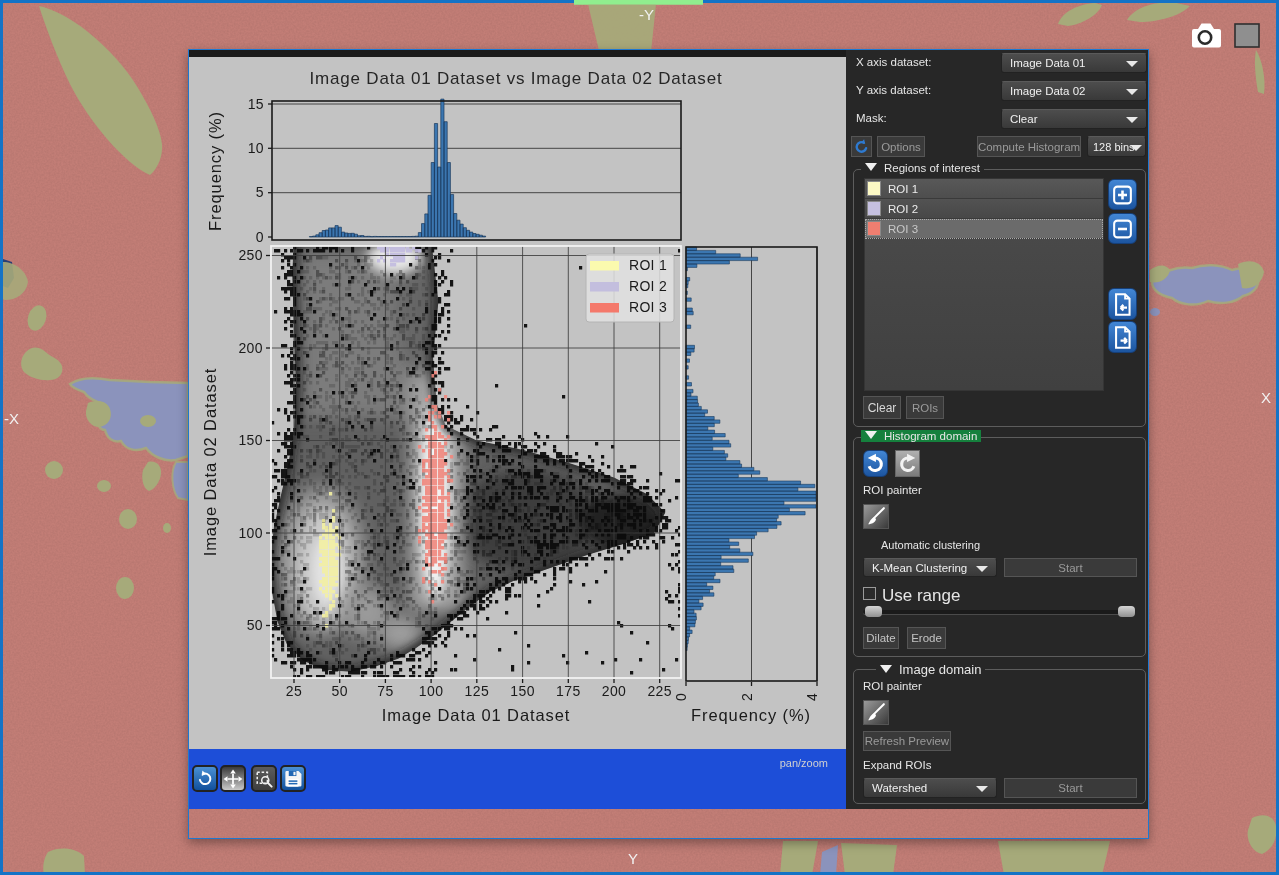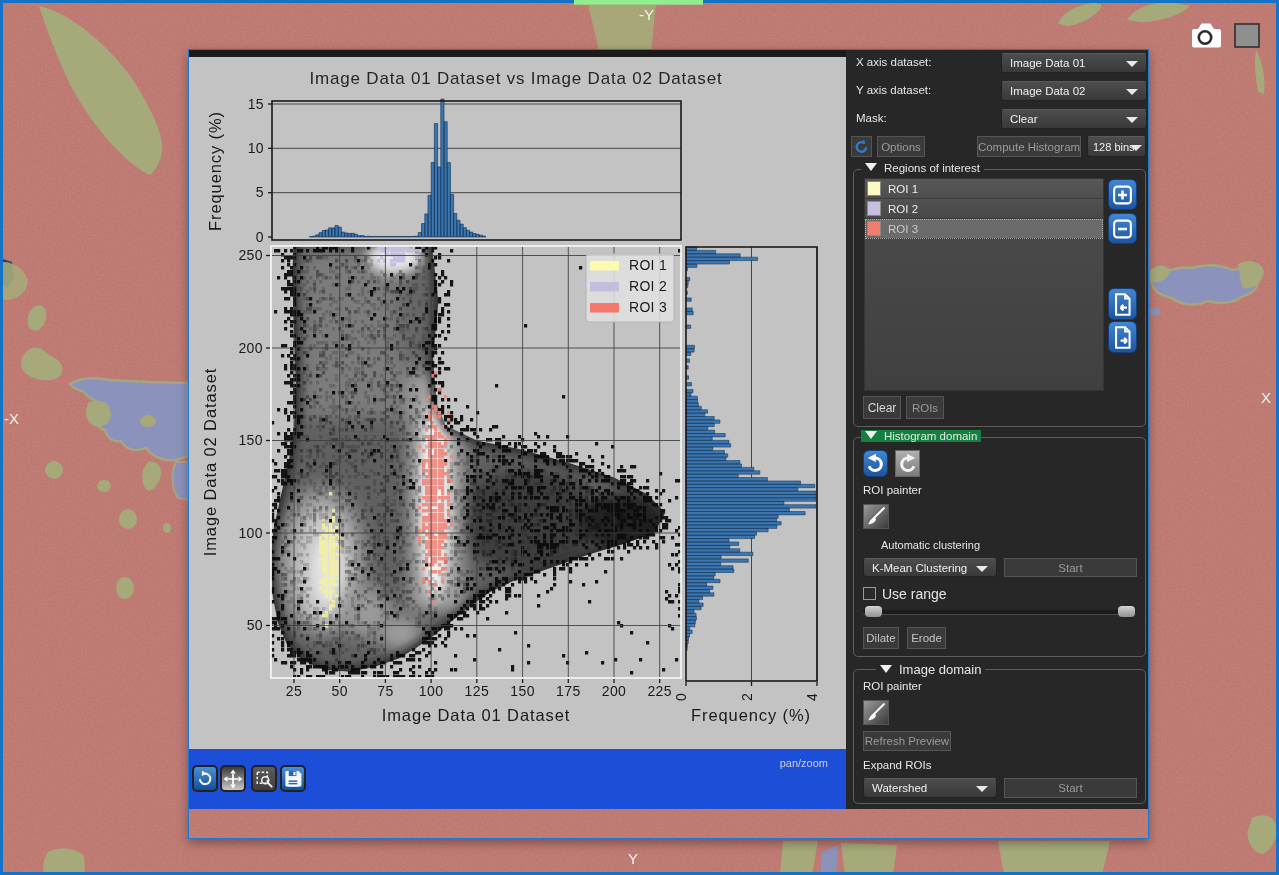--- a/index.html
+++ b/index.html
@@ -349,21 +349,21 @@
             <path d="M11.5 13 C8 14 6.5 17.5 4.5 21 C8.5 20.5 12 19.5 13 15.5 Z" fill="#fff"></path>
           </svg>
         </div>
         <div style="position:absolute;left:35px;top:489px;font-size:11px;color:#e6e6e6;white-space:nowrap">Automatic clustering</div>
         <div class="dd" style="left:17px;top:508px;width:134px;height:19px">
           <span style="font-size:11.5px">K-Mean Clustering</span>
           <span class="arr"></span>
         </div>
         <div class="bt" style="left:158px;top:508px;width:133px;height:19px;color:#9a9a9a;font-size:11.5px">Start</div>
         <div style="position:absolute;left:17px;top:537px;width:13px;height:13px;background:#2a2a2a;border:1px solid #9a9a9a"></div>
-        <div style="position:absolute;left:36px;top:536px;font-size:14px;color:#e6e6e6;white-space:nowrap">Use range</div>
+        <div style="position:absolute;left:36px;top:536px;font-size:17px;color:#e6e6e6;white-space:nowrap">Use range</div>
         <div style="position:absolute;left:17px;top:560px;width:272px;height:4px;background:#1a1a1a;border-radius:2px;box-shadow:0 1px 0 #4a4a4a"></div>
         <div style="position:absolute;left:19px;top:556px;width:17px;height:11px;background:linear-gradient(#d4d4d4,#909090);border-radius:4px"></div>
         <div style="position:absolute;left:272px;top:556px;width:17px;height:11px;background:linear-gradient(#d4d4d4,#909090);border-radius:4px"></div>
         <div class="bt" style="left:17px;top:577px;width:36px;height:22px;color:#c4c4c4;font-size:11.5px">Dilate</div>
         <div class="bt" style="left:61px;top:577px;width:39px;height:22px;color:#c4c4c4;font-size:11.5px">Erode</div>
         <div style="position:absolute;left:7px;top:619px;width:293px;height:135px;border:1px solid #5d5d5d;border-radius:5px"></div>
         <div style="position:absolute;left:30px;top:612px;background:#272727;padding:0 4px;font-size:13px;color:#e6e6e6;white-space:nowrap"><span style="display:inline-block;width:0;height:0;border-left:6px solid transparent;border-right:6px solid transparent;border-top:8px solid #f0f0f0;vertical-align:1px;margin-right:7px"></span>Image domain</div>
         <div style="position:absolute;left:17px;top:630px;font-size:11.5px;color:#e6e6e6;white-space:nowrap">ROI painter</div>
         <div class="bt" style="left:17px;top:650px;width:26px;height:25px;background:linear-gradient(135deg,#9a9a9a,#3a3a3a)">
           <svg width="26" height="25" viewBox="0 0 26 25">

